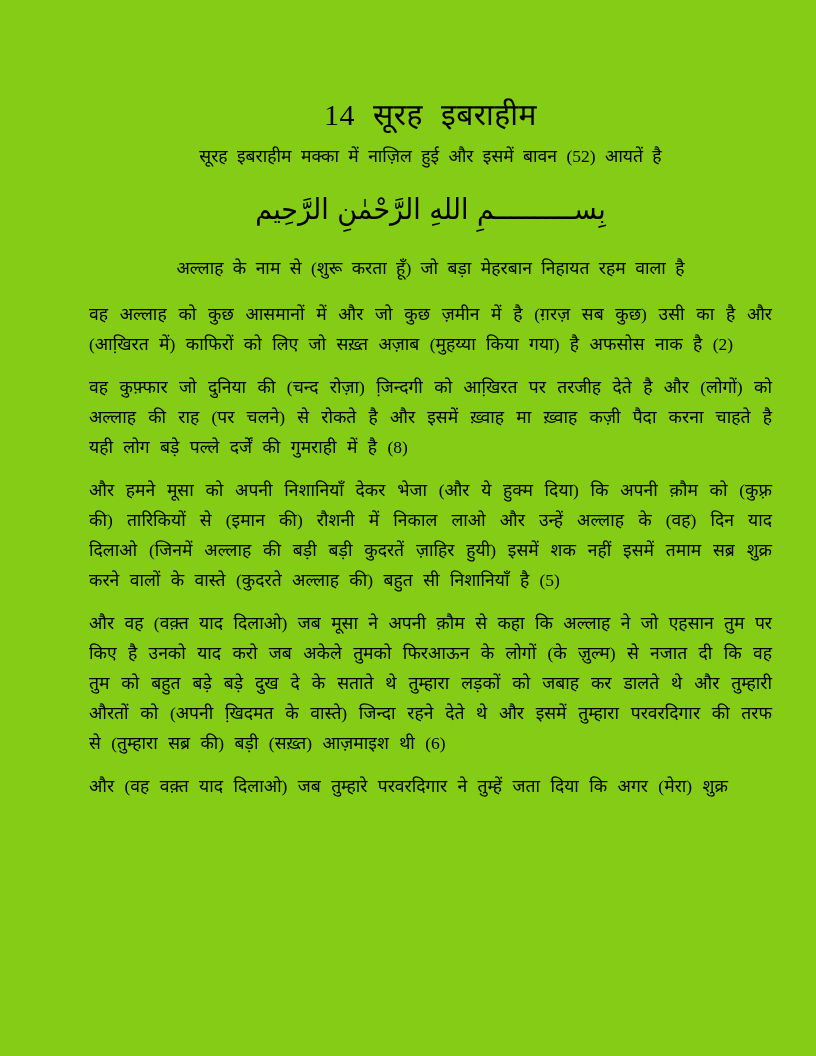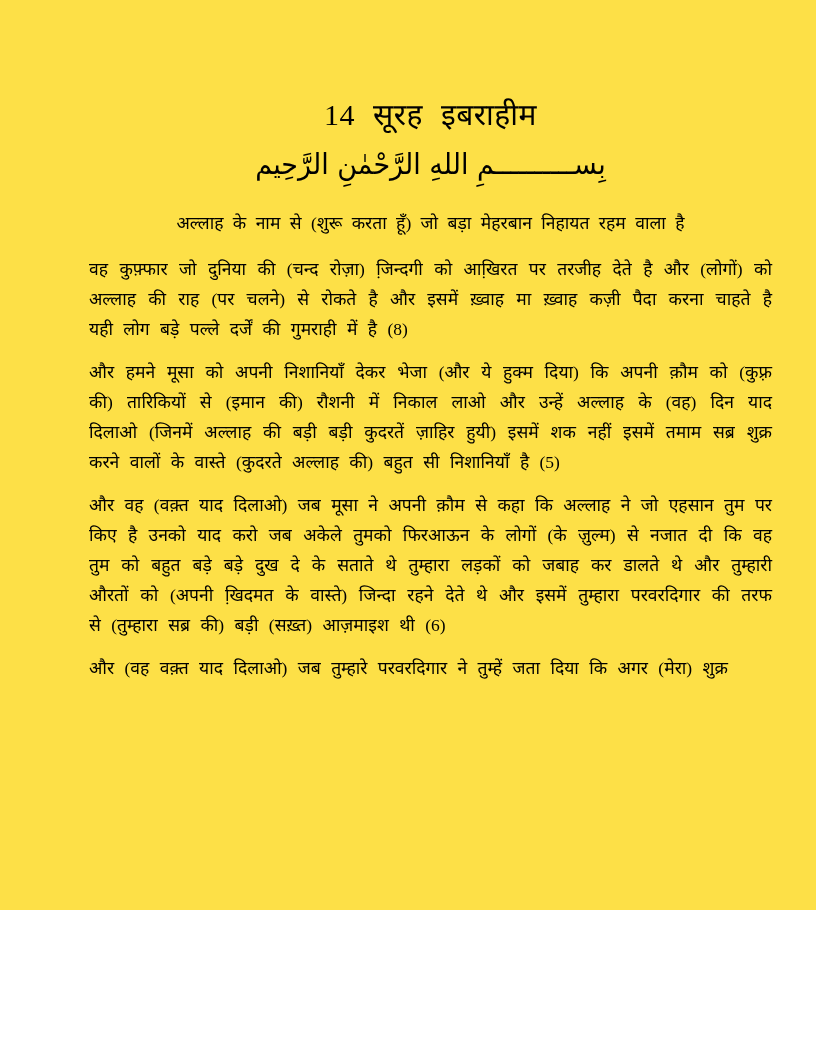--- a/index.html
+++ b/index.html
@@ -12,43 +12,43 @@
     margin: 0 auto;
     position: relative;
     font-family: "Liberation Serif", "DejaVu Serif", serif;
     color: #000000;
     overflow: hidden;
   }
   .page {
     position: absolute;
     top: 0; left: 0;
     width: 816px;
-    height: 910px;
+    height: 1056px;
     padding: 96px 44px 40px 89px;
-    background: #fde047;
+    background: #84cc16;
   }
   .doc-title {
     text-align: center;
     font-size: 30px;
     font-weight: 400;
     letter-spacing: 0.5px;
     word-spacing: 10px;
     line-height: 38px;
   }
   .doc-subtitle {
     text-align: center;
     font-size: 17.5px;
     font-weight: 400;
     word-spacing: 5px;
     margin-top: 9px;
     line-height: 26px;
   }
   .bismillah-wrap {
     text-align: center;
-    margin-top: 8px;
+    margin-top: 18px;
     height: 46px;
     display: flex;
     align-items: center;
     justify-content: center;
   }
   .bismillah {
     direction: rtl;
     unicode-bidi: bidi-override;
     direction: rtl;
     font-family: "DejaVu Sans", sans-serif;
@@ -76,27 +76,29 @@
   }
   .ayah-para:last-child { margin-bottom: 0; }
 </style>
 </head>
 <body>
 
 <div class="page">
 
   <div class="doc-title">14 सूरह इबराहीम</div>
 
+  <div class="doc-subtitle">सूरह इबराहीम मक्का में नाज़िल हुई और इसमें बावन (52) आयतें है</div>
 
   <div class="bismillah-wrap">
     <span class="bismillah">بِســــــــــمِ اللهِ الرَّحْمٰنِ الرَّحِيم</span>
   </div>
 
   <div class="bismillah-translation">अल्लाह के नाम से (शुरू करता हूँ) जो बड़ा मेहरबान निहायत रहम वाला है</div>
 
   <div class="content">
+    <p class="ayah-para">वह अल्लाह को कुछ आसमानों में और जो कुछ ज़मीन में है (ग़रज़ सब कुछ) उसी का है और (आखि़रत में) काफिरों को लिए जो सख़्त अज़ाब (मुहय्या किया गया) है अफसोस नाक है (2)</p>
     <p class="ayah-para">वह कुफ़्फार जो दुनिया की (चन्द रोज़ा) जि़न्दगी को आखि़रत पर तरजीह देते है और (लोगों) को अल्लाह की राह (पर चलने) से रोकते है और इसमें ख़्वाह मा ख़्वाह कज़ी पैदा करना चाहते है यही लोग बड़े पल्ले दर्जें की गुमराही में है (8)</p>
     <p class="ayah-para">और हमने मूसा को अपनी निशानियाँ देकर भेजा (और ये हुक्म दिया) कि अपनी क़ौम को (कुफ़्र की) तारिकियों से (इमान की) रौशनी में निकाल लाओ और उन्हें अल्लाह के (वह) दिन याद दिलाओ (जिनमें अल्लाह की बड़ी बड़ी कुदरतें ज़ाहिर हुयी) इसमें शक नहीं इसमें तमाम सब्र शुक्र करने वालों के वास्ते (कुदरते अल्लाह की) बहुत सी निशानियाँ है (5)</p>
     <p class="ayah-para">और वह (वक़्त याद दिलाओ) जब मूसा ने अपनी क़ौम से कहा कि अल्लाह ने जो एहसान तुम पर किए है उनको याद करो जब अकेले तुमको फिरआऊन के लोगों (के जु़ल्म) से नजात दी कि वह तुम को बहुत बड़े बड़े दुख दे के सताते थे तुम्हारा लड़कों को जबाह कर डालते थे और तुम्हारी औरतों को (अपनी खि़दमत के वास्ते) जिन्दा रहने देते थे और इसमें तुम्हारा परवरदिगार की तरफ से (तुम्हारा सब्र की) बड़ी (सख़्त) आज़माइश थी (6)</p>
     <p class="ayah-para">और (वह वक़्त याद दिलाओ) जब तुम्हारे परवरदिगार ने तुम्हें जता दिया कि अगर (मेरा) शुक्र</p>
   </div>
 
 </div>
 
 </body></html>

